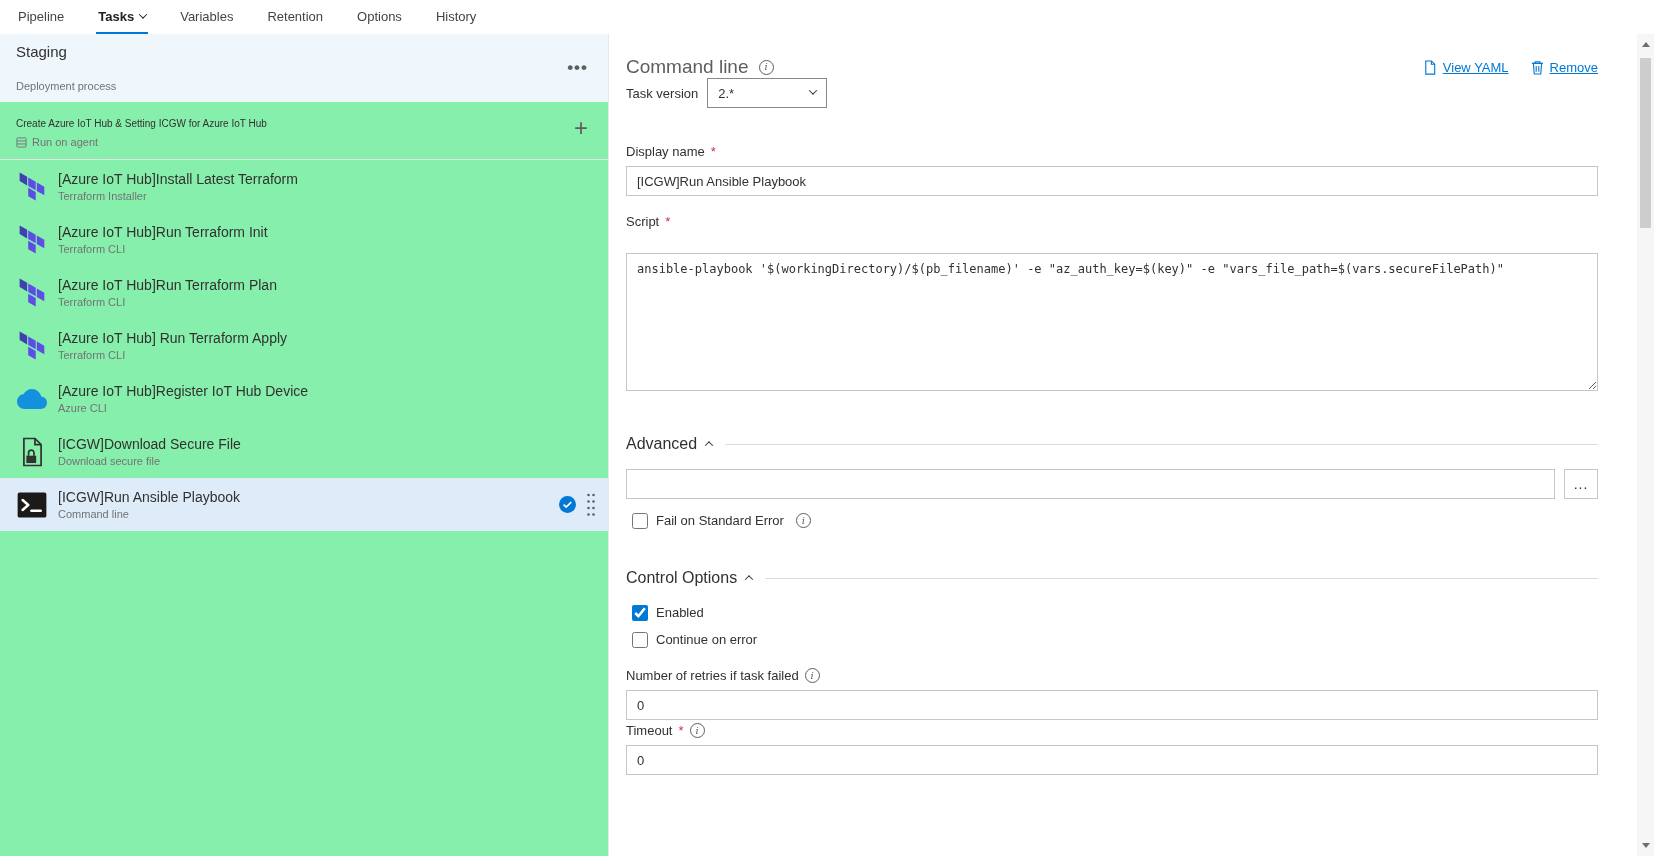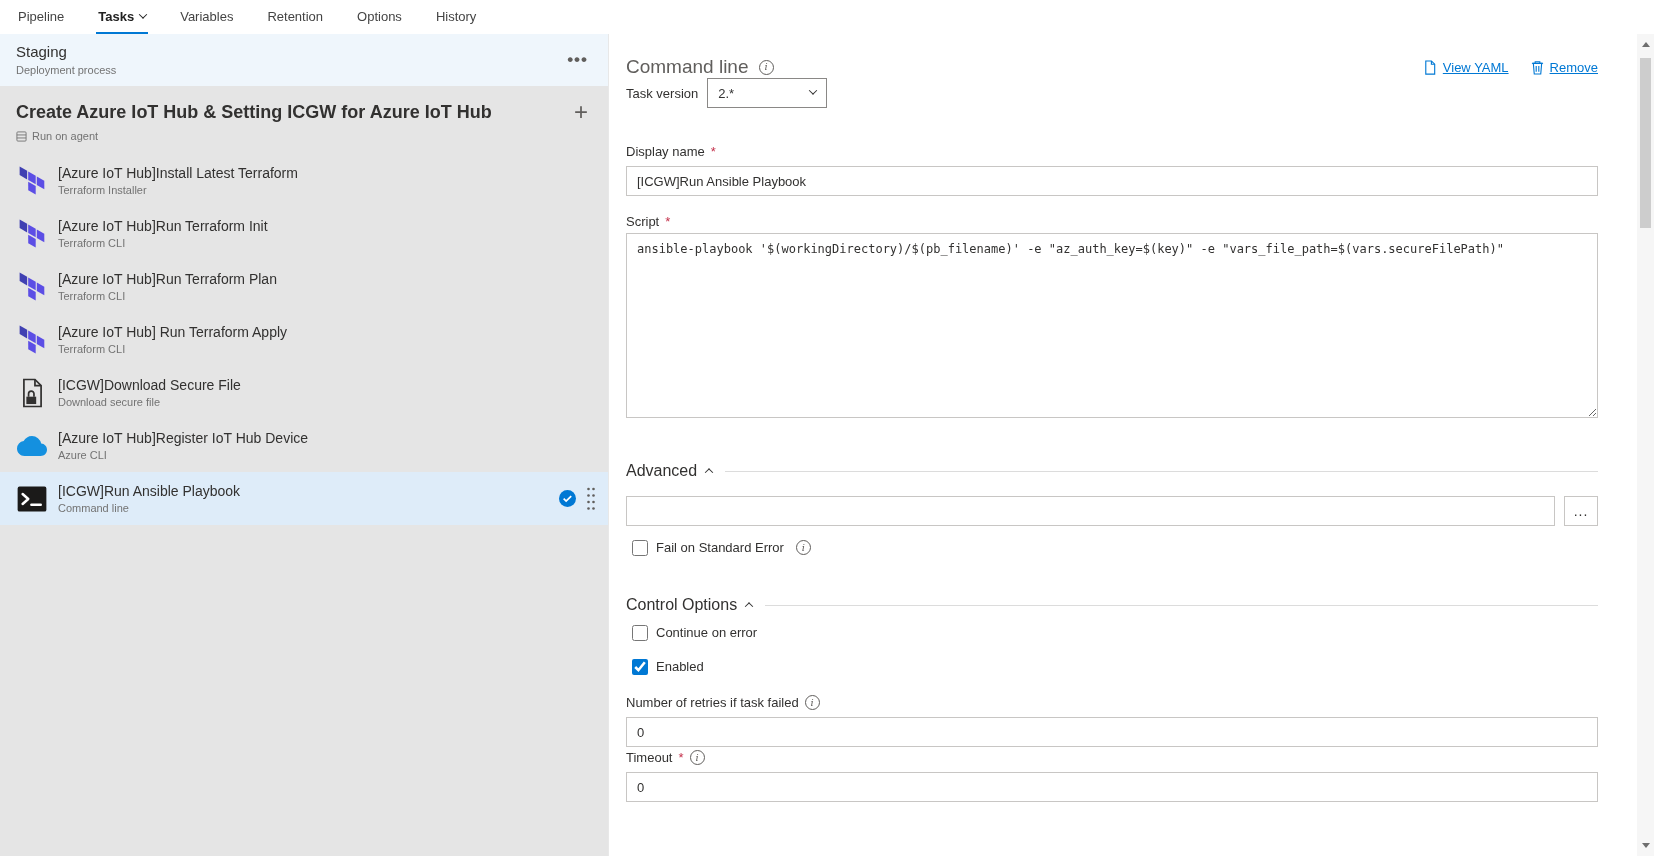--- a/index.html
+++ b/index.html
@@ -11,33 +11,33 @@
   .nav-item { display:flex; align-items:center; gap:6px; padding:0 2px; margin-right:30px;
     font-size:13px; color:#444; cursor:pointer; border-bottom:2px solid transparent; }
   .nav-item.active { color:#222; font-weight:bold; border-bottom:2px solid #0078d4; }
   .chev { display:inline-block; width:6px; height:6px; border-right:1.4px solid currentColor;
     border-bottom:1.4px solid currentColor; }
   .chev.down { transform:rotate(45deg) translate(-1px,-1px); }
   .chev.up { transform:rotate(-135deg) translate(-1px,-1px); }
 
   
   .main { display:flex; height:822px; }
-  .left { width:608px; flex:none; display:flex; flex-direction:column; overflow:hidden; background:#e5e5e5; }
+  .left { width:608px; flex:none; display:flex; flex-direction:column; overflow:hidden; background:#86efac; }
   .right { flex:1; border-left:1px solid #e8e8e8; padding:16px 56px 0 17px; overflow:hidden; position:relative; }
 
   
   .stage-header { background:#eff6fc; padding:9px 16px 10px; display:flex; justify-content:space-between; align-items:center; }
   .stage-title { font-size:15px; color:#323130; }
-  .stage-sub { font-size:11px; color:#737373; margin-top:4px; }
+  .stage-sub { font-size:11px; color:#737373; margin-top:20px; }
   .more-btn { color:#605e5c; font-size:17px; font-weight:bold; letter-spacing:1px; cursor:pointer; padding:0 4px; }
 
   
   .job-header { padding:16px 16px 11px; border-bottom:1px solid #e5e5e5; display:flex;
     justify-content:space-between; align-items:flex-start; }
-  .job-title { font-size:18px; font-weight:bold; color:#323130; }
+  .job-title { font-size:10px; font-weight:normal; color:#323130; }
   .job-sub { display:flex; align-items:center; gap:5px; margin-top:7px; font-size:11px; color:#737373; }
   .plus-btn { color:#605e5c; font-size:24px; font-weight:300; line-height:20px; cursor:pointer; padding:0 4px; }
 
   
   .task-row { height:53px; display:flex; align-items:center; padding:0 10px 0 16px; cursor:pointer; }
   .task-row.selected { background:#deecf9; }
   .ticon { width:32px; height:32px; margin-right:10px; flex:none; display:flex; align-items:center; justify-content:center; }
   .ttexts { flex:1; min-width:0; }
   .ttitle { display:block; font-size:14px; color:#323130; white-space:nowrap; overflow:hidden; text-overflow:ellipsis; }
   .tsub { display:block; font-size:11px; color:#737373; margin-top:3px; }
@@ -60,21 +60,21 @@
 
   .version-row { display:flex; align-items:center; gap:9px; }
   .select-box { width:120px; height:30px; border:1px solid #8a8886; background:#fff; display:flex;
     align-items:center; justify-content:space-between; padding:0 10px; font-size:13px; cursor:pointer; }
   .select-box .chev { color:#323130; margin-top:-2px; }
 
   .field { margin-top:22px; }
   .field.tight { margin-top:18px; }
   .txt-input { width:100%; height:30px; border:1px solid #c8c6c4; padding:0 10px; font-size:13px;
     color:#323130; font-family:inherit; margin-top:7px; background:#fff; }
-  .script-area { width:100%; height:185px; border:1px solid #c8c6c4; padding:8px 10px; margin-top:4px;
+  .script-area { width:100%; height:138px; border:1px solid #c8c6c4; padding:8px 10px; margin-top:24px;
     font-family:"DejaVu Sans Mono","Liberation Mono",monospace; font-size:12px; color:#323130; resize:vertical; }
 
   .section-head { display:flex; align-items:center; gap:9px; margin-top:40px; cursor:pointer; }
   .section-title { font-size:16px; color:#323130; }
   .section-rule { flex:1; border-top:1px solid #dcdcdc; margin-left:4px; }
 
   .wd-row { display:flex; align-items:center; gap:9px; margin-top:7px; }
   .wd-row .txt-input { margin-top:0; flex:1; }
   .dots-btn { width:34px; height:30px; border:1px solid #c8c6c4; background:#fff; font-size:14px;
     letter-spacing:1px; color:#323130; cursor:pointer; flex:none; }
@@ -203,42 +203,42 @@
             </svg>
         </span>
         <span class="ttexts">
           <span class="ttitle">[Azure IoT Hub] Run Terraform Apply</span>
           <span class="tsub">Terraform CLI</span>
         </span>
       </div>
 
       <div class="task-row">
         <span class="ticon">
+          <svg width="30" height="30" viewBox="0 0 24 24">
+              <path fill="#1490df" d="M19.35 10.04A7.49 7.49 0 0 0 12 4C9.11 4 6.6 5.64 5.35 8.04A5.994 5.994 0 0 0 0 14c0 3.31 2.69 6 6 6h13c2.76 0 5-2.24 5-5 0-2.64-2.05-4.78-4.65-4.96z"></path>
+            </svg>
+        </span>
+        <span class="ttexts">
+          <span class="ttitle">[Azure IoT Hub]Register IoT Hub Device</span>
+          <span class="tsub">Azure CLI</span>
+        </span>
+      </div>
+
+      <div class="task-row">
+        <span class="ticon">
           <svg width="27" height="30" viewBox="0 0 22 24" fill="none" stroke="#323130" stroke-width="1.4">
               <path d="M4 1h9l5 5v17H4z"></path>
               <path d="M13 1v5h5"></path>
               <path d="M7.8 15v-2.4a2.2 2.2 0 0 1 4.4 0V15"></path>
               <rect x="6" y="15" width="8" height="6" fill="#323130" stroke="none"></rect>
             </svg>
         </span>
         <span class="ttexts">
           <span class="ttitle">[ICGW]Download Secure File</span>
           <span class="tsub">Download secure file</span>
-        </span>
-      </div>
-
-      <div class="task-row">
-        <span class="ticon">
-          <svg width="30" height="30" viewBox="0 0 24 24">
-              <path fill="#1490df" d="M19.35 10.04A7.49 7.49 0 0 0 12 4C9.11 4 6.6 5.64 5.35 8.04A5.994 5.994 0 0 0 0 14c0 3.31 2.69 6 6 6h13c2.76 0 5-2.24 5-5 0-2.64-2.05-4.78-4.65-4.96z"></path>
-            </svg>
-        </span>
-        <span class="ttexts">
-          <span class="ttitle">[Azure IoT Hub]Register IoT Hub Device</span>
-          <span class="tsub">Azure CLI</span>
         </span>
       </div>
 
       <div class="task-row selected">
         <span class="ticon">
           <svg width="30" height="30" viewBox="0 0 24 24">
               <rect x="0.5" y="2" width="23" height="20" rx="1.5" fill="#1b1a19"></rect>
               <path d="M4.5 8l4.5 4-4.5 4" stroke="#fff" stroke-width="2" fill="none" stroke-linecap="round" stroke-linejoin="round"></path>
               <path d="M11.5 16.5H19" stroke="#fff" stroke-width="2" stroke-linecap="round"></path>
             </svg>
@@ -339,28 +339,28 @@
       <span>Fail on Standard Error</span>
       <span class="info"></span>
     </div>
 
     <div class="section-head">
       <span class="section-title">Control Options</span>
       <span class="chev up"></span>
       <span class="section-rule"></span>
     </div>
 
+    <div class="check-row" style="margin-top:18px;">
+      <input type="checkbox" checked="true" style="">
+      <span>Enabled</span>
+    </div>
+
     <div class="check-row" style="margin-top:11px;">
       <input type="checkbox" style="">
       <span>Continue on error</span>
-    </div>
-
-    <div class="check-row" style="margin-top:18px;">
-      <input type="checkbox" checked="true" style="">
-      <span>Enabled</span>
     </div>
 
     <div class="field" style="margin-top:20px;">
       <div class="form-label">
         <span>Number of retries if task failed</span>
         <span class="info"></span>
       </div>
       <input class="txt-input" type="text" value="0" style="">
     </div>
 

